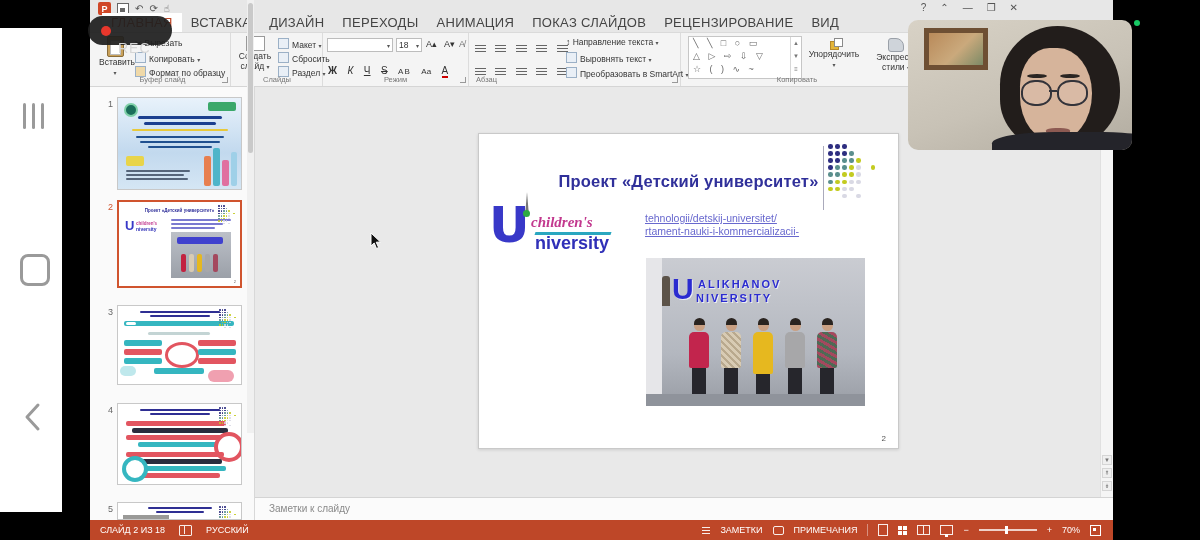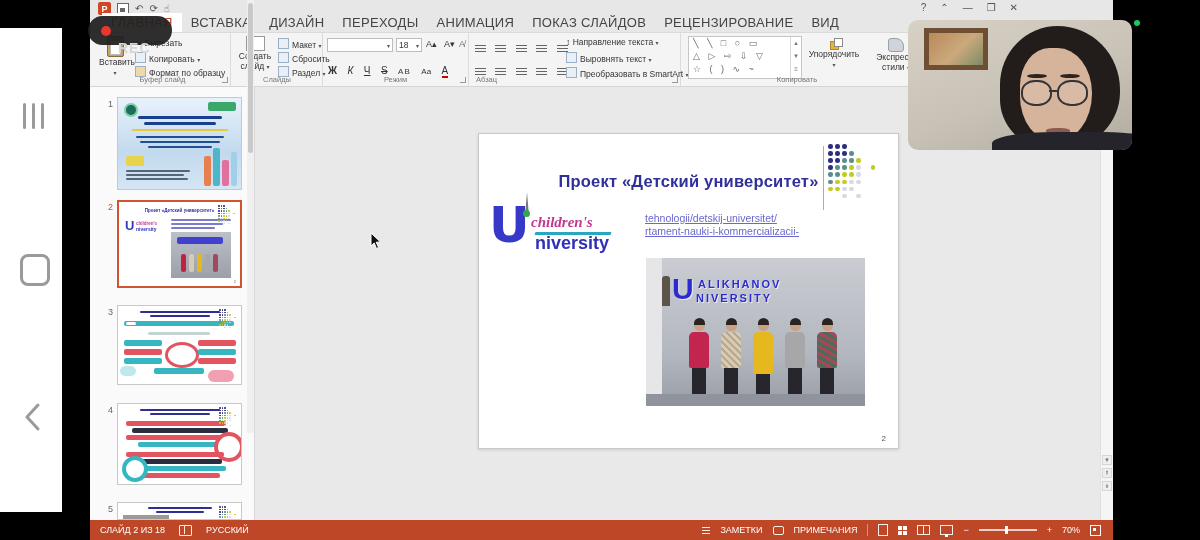--- a/index.html
+++ b/index.html
@@ -105,21 +105,21 @@
   .ic-show::after{content:"";position:absolute;left:4px;bottom:-3px;width:3px;height:3px;background:#fff;}
   .zoomtrack{width:58px;height:2px;background:rgba(255,255,255,.75);position:relative;}
   .zoomtrack i{position:absolute;left:26px;top:-3px;width:3px;height:8px;background:#fff;}
   .fitic{width:9px;height:9px;border:1px solid #fff;position:relative;}
   .fitic::after{content:"";position:absolute;left:2px;top:2px;width:3px;height:3px;background:#fff;}
   .vsep{width:1px;height:12px;background:rgba(255,255,255,.4);}
   
   .recpill{position:absolute;left:88px;top:16px;width:84px;height:29px;background:rgba(30,30,30,.93);border-radius:15px;
            display:flex;align-items:center;gap:7px;padding-left:13px;box-sizing:border-box;z-index:50;}
   .recdot{width:10px;height:10px;border-radius:50%;background:#e8372c;}
-  .reclabel{color:#d6d6d6;font-size:14px;font-weight:bold;letter-spacing:1px;margin-top:35px;}
+  .reclabel{color:#d6d6d6;font-size:14px;font-weight:normal;letter-spacing:1px;margin-top:35px;}
   .webcam{position:absolute;left:908px;top:20px;width:224px;height:130px;border-radius:10px;overflow:hidden;
           background:linear-gradient(160deg,#d8d2c6 0%,#c8c2b6 55%,#b2aca0 100%);z-index:60;}
   .frame{position:absolute;left:16px;top:8px;width:64px;height:42px;border:5px solid #6e4f33;
          background:linear-gradient(135deg,#b98a5a 0%,#caa97c 55%,#7c8a66 100%);box-sizing:border-box;}
   .hair{position:absolute;left:92px;top:6px;width:120px;height:122px;background:#221d1b;border-radius:48% 52% 46% 40%;}
   .face{position:absolute;left:112px;top:28px;width:72px;height:94px;background:#d6b49b;border-radius:46% 54% 58% 55%;}
   .brow{position:absolute;width:20px;height:4px;border-radius:50%;background:#2a2522;}
   .lens{position:absolute;width:27px;height:22px;border:2px solid #33333a;border-radius:45%;background:rgba(250,250,255,.10);}
   .bridge{position:absolute;left:141px;top:70px;width:8px;height:2px;background:#33333a;}
   .mouth{position:absolute;left:138px;top:108px;width:24px;height:6px;background:#8d5a52;border-radius:40%;}
@@ -577,20 +577,23 @@
       </div>
       <div class="snum">2</div>
     </div>
 
     <div class="escroll">
       <div class="btn" style="top:368px;">▼</div>
       <div class="btn" style="top:381px;">↟</div>
       <div class="btn" style="top:394px;">↡</div>
     </div>
 
+    <div class="notes">
+      <span>Заметки к слайду</span>
+    </div>
 
     <div class="statusbar">
       <div class="sbleft">
         <span>СЛАЙД 2 ИЗ 18</span>
         <span class="bookic"></span>
         <span>РУССКИЙ</span>
       </div>
       <div class="sbright">
         <span class="sb-ic ic-doc" style="border:none;"></span>
         <span>ЗАМЕТКИ</span>

